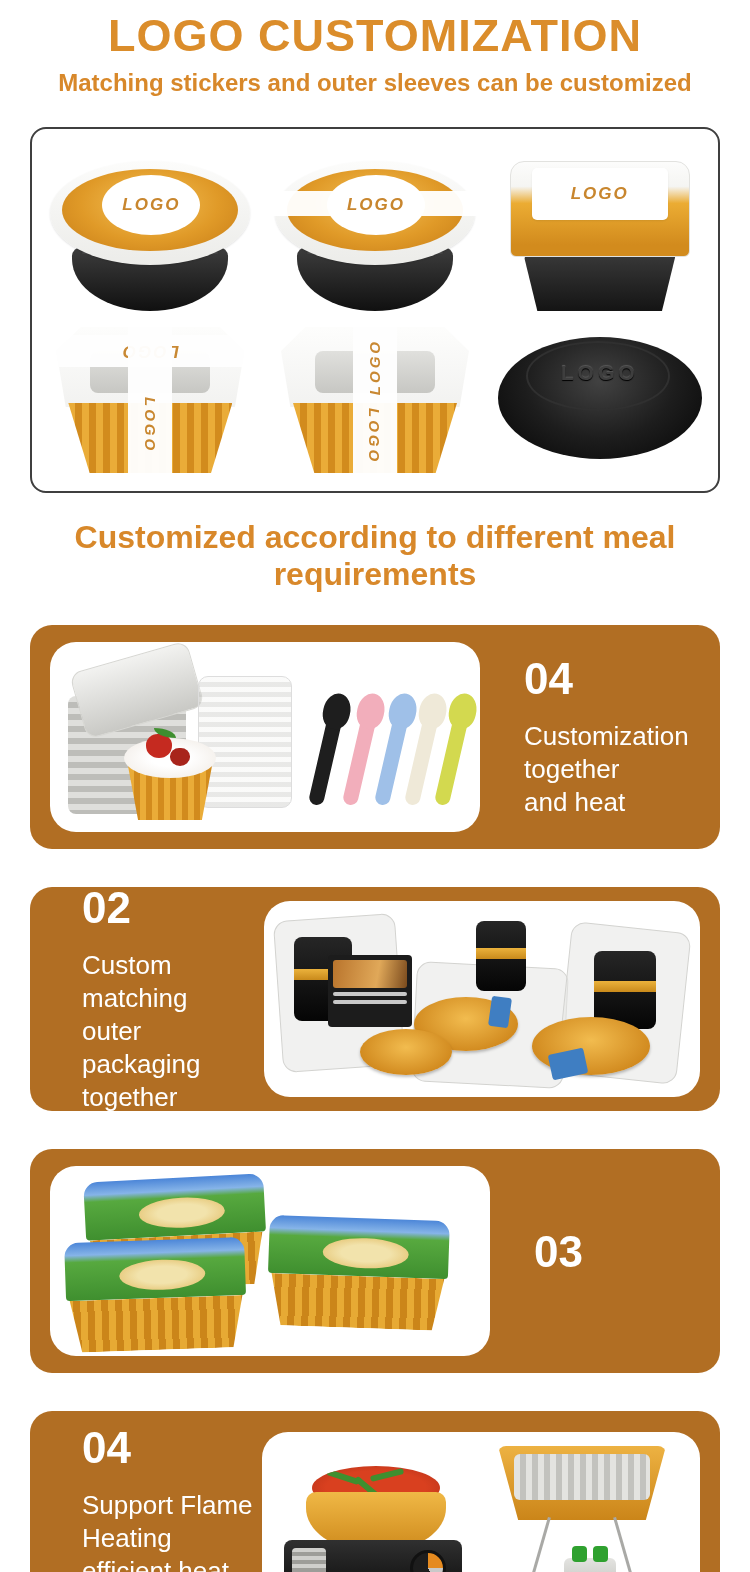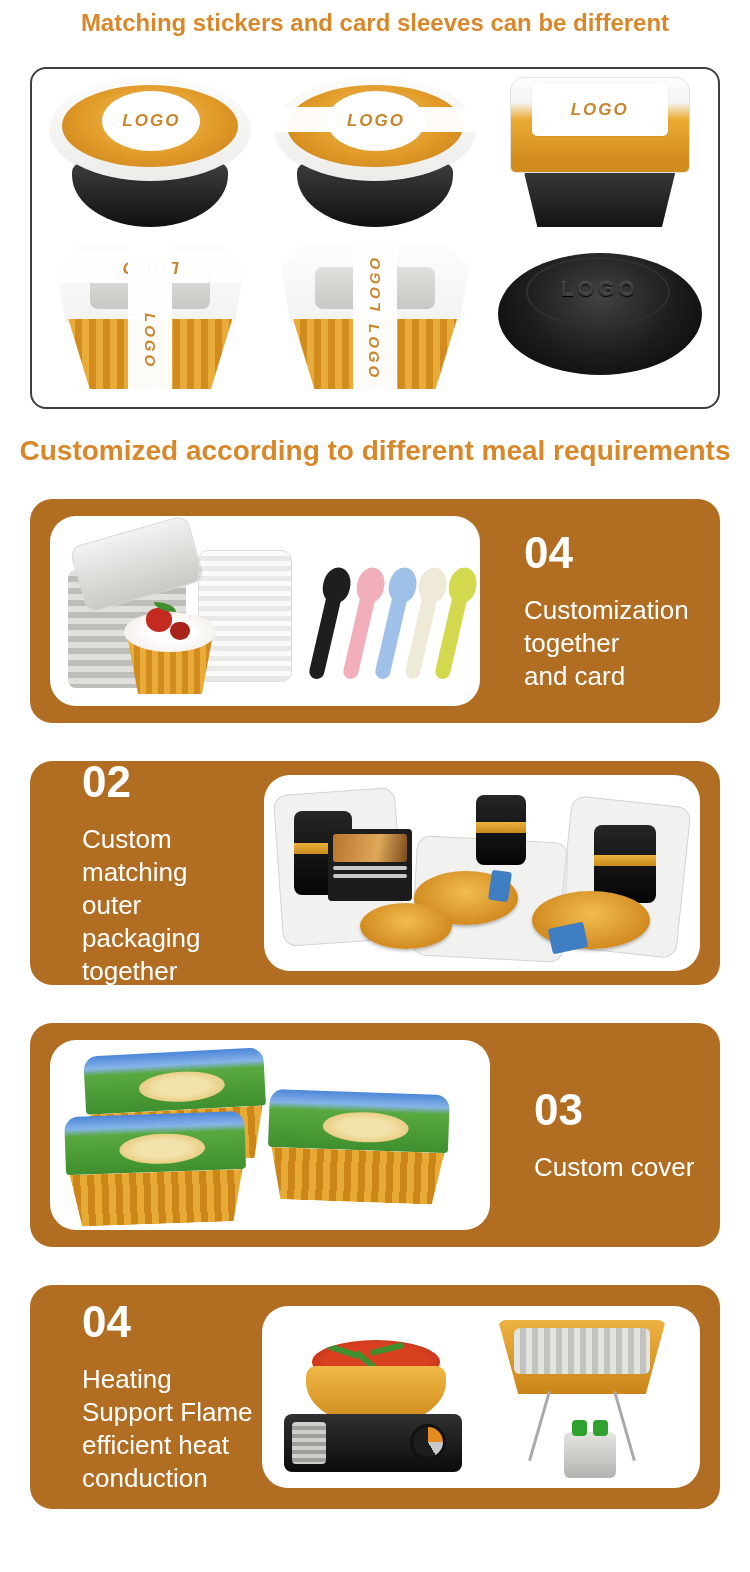--- a/index.html
+++ b/index.html
@@ -3,25 +3,25 @@
 <meta charset="utf-8">
 <style>
   html,body{margin:0;padding:0;background:#ffffff;}
   .page{position:relative;width:750px;height:1572px;margin:0 auto;background:#fff;overflow:hidden;
         font-family:"Liberation Sans",sans-serif;}
 
   
   .title{margin:12px 0 0;text-align:center;font-size:45px;line-height:48px;font-weight:800;
          letter-spacing:1px;color:#DB8D2B;}
   .subtitle{margin-top:9px;text-align:center;font-size:24px;font-weight:bold;color:#D8882A;}
-  .meal-heading{margin-top:26px;text-align:center;font-size:28px;font-weight:bold;color:#D8882A;}
+  .meal-heading{margin-top:26px;text-align:center;font-size:32px;font-weight:bold;color:#D8882A;}
 
   
   .showcase{margin:30px 30px 0;border:2px solid #3f3f3f;border-radius:16px;background:#fff;
-            padding:8px 6px 14px;display:grid;grid-template-columns:repeat(3,1fr);
+            padding:32px 6px 14px;display:grid;grid-template-columns:repeat(3,1fr);
             row-gap:16px;justify-items:center;align-items:end;}
   .cell{position:relative;width:212px;height:150px;}
   .logo-txt{font-weight:bold;font-style:italic;color:#C8862E;letter-spacing:2px;font-size:17px;}
 
   
   .lid-rim{position:absolute;top:0;left:6px;width:200px;height:104px;border-radius:50%;
            background:linear-gradient(#fcfcfb,#ecece9);box-shadow:0 1px 2px rgba(0,0,0,.12);}
   .lid-gold{position:absolute;top:8px;left:18px;width:176px;height:82px;border-radius:50%;
             background:radial-gradient(ellipse at 50% 42%,#F5C258 0%,#E09A28 55%,#C97F18 95%);}
   .band-h{position:absolute;top:30px;left:0;width:212px;height:25px;background:#fff;opacity:.96;}
@@ -173,21 +173,22 @@
   .fuel{position:absolute;right:84px;bottom:10px;width:52px;height:46px;border-radius:6px;
         background:linear-gradient(#e4e4e1,#b3b3af);}
   .fuel::before,.fuel::after{content:"";position:absolute;top:-12px;width:15px;height:16px;border-radius:4px;background:#2FA12F;}
   .fuel::before{left:8px;}.fuel::after{right:8px;}
 </style>
 </head>
 <body>
 
 <div class="page">
 
-  <div class="subtitle">Matching stickers and card sleeves can be different</div>
+  <h1 class="title">LOGO CUSTOMIZATION</h1>
+  <div class="subtitle">Matching stickers and outer sleeves can be customized</div>
 
   <div class="showcase">
 
     <div class="cell">
       <div class="bowl-base"></div>
       <div class="lid-rim"></div>
       <div class="lid-gold"></div>
       <div class="sticker-circle">
         <span class="logo-txt">LOGO</span>
       </div>
@@ -258,21 +259,21 @@
         <div class="spork sp1"></div>
         <div class="spork sp2"></div>
         <div class="spork sp3"></div>
         <div class="spork sp4"></div>
         <div class="spork sp5"></div>
       </div>
       <div class="caption cap-right">
         <div class="cap-num">04</div>
         <div class="cap-line">Customization</div>
         <div class="cap-line">together</div>
-        <div class="cap-line">and card</div>
+        <div class="cap-line">and heat</div>
       </div>
     </div>
 
     <div class="feature">
       <div class="caption cap-left">
         <div class="cap-num">02</div>
         <div class="cap-line">Custom matching</div>
         <div class="cap-line">outer packaging</div>
         <div class="cap-line">together</div>
       </div>
@@ -306,29 +307,28 @@
           <div class="lid3"></div>
           <div class="body3"></div>
         </div>
         <div class="fpan3 fp3">
           <div class="lid3"></div>
           <div class="body3"></div>
         </div>
       </div>
       <div class="caption cap-right">
         <div class="cap-num">03</div>
-        <div class="cap-line">Custom cover</div>
       </div>
     </div>
 
     <div class="feature">
       <div class="caption cap-left">
         <div class="cap-num">04</div>
+        <div class="cap-line">Support Flame</div>
         <div class="cap-line">Heating</div>
-        <div class="cap-line">Support Flame</div>
         <div class="cap-line">efficient heat</div>
         <div class="cap-line">conduction</div>
       </div>
       <div class="photo-panel p04">
         <div class="wok-food">
             <i></i>
             <i></i>
             <i></i>
           </div>
         <div class="wok"></div>

